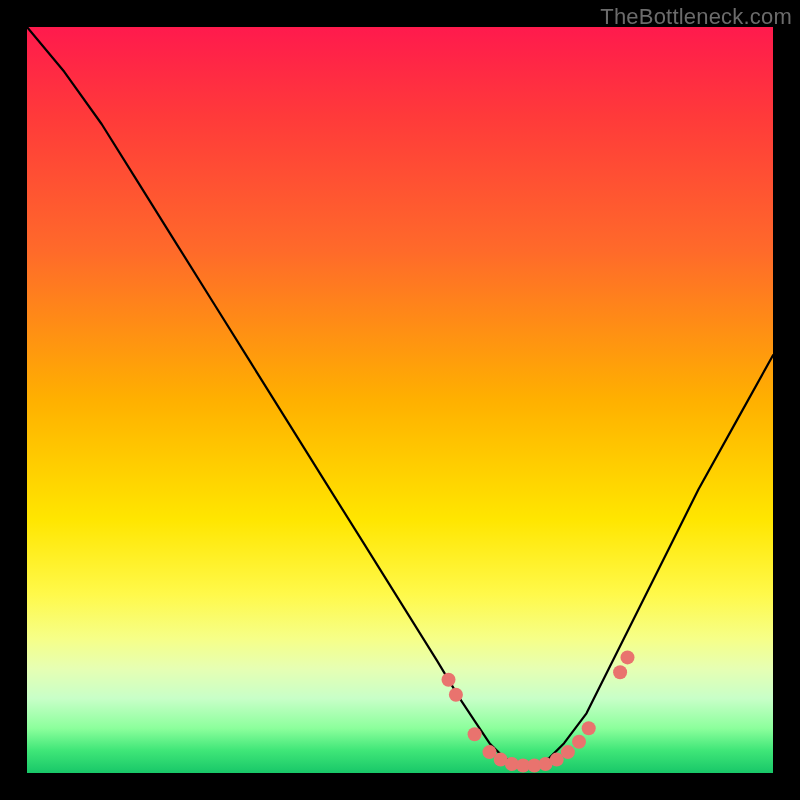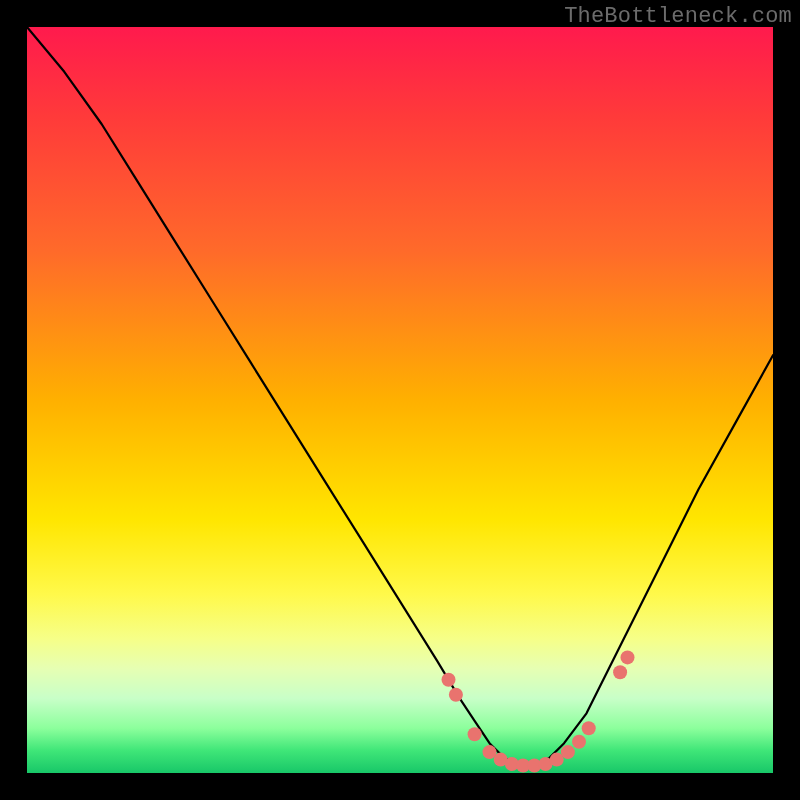--- a/index.html
+++ b/index.html
@@ -11,21 +11,20 @@
     overflow: hidden;
     font-family: Arial, Helvetica, sans-serif;
   }
   .frame {
     position: absolute;
     left: 0;
     top: 0;
     width: 800px;
     height: 800px;
     background: #000;
-    font-family: Liberation Mono, monospace;
   }
   .plot {
     position: absolute;
     left: 27px;
     top: 27px;
     width: 746px;
     height: 746px;
     background: linear-gradient(to bottom,
       #ff1a4d 0%,
       #ff3a3a 12%,

